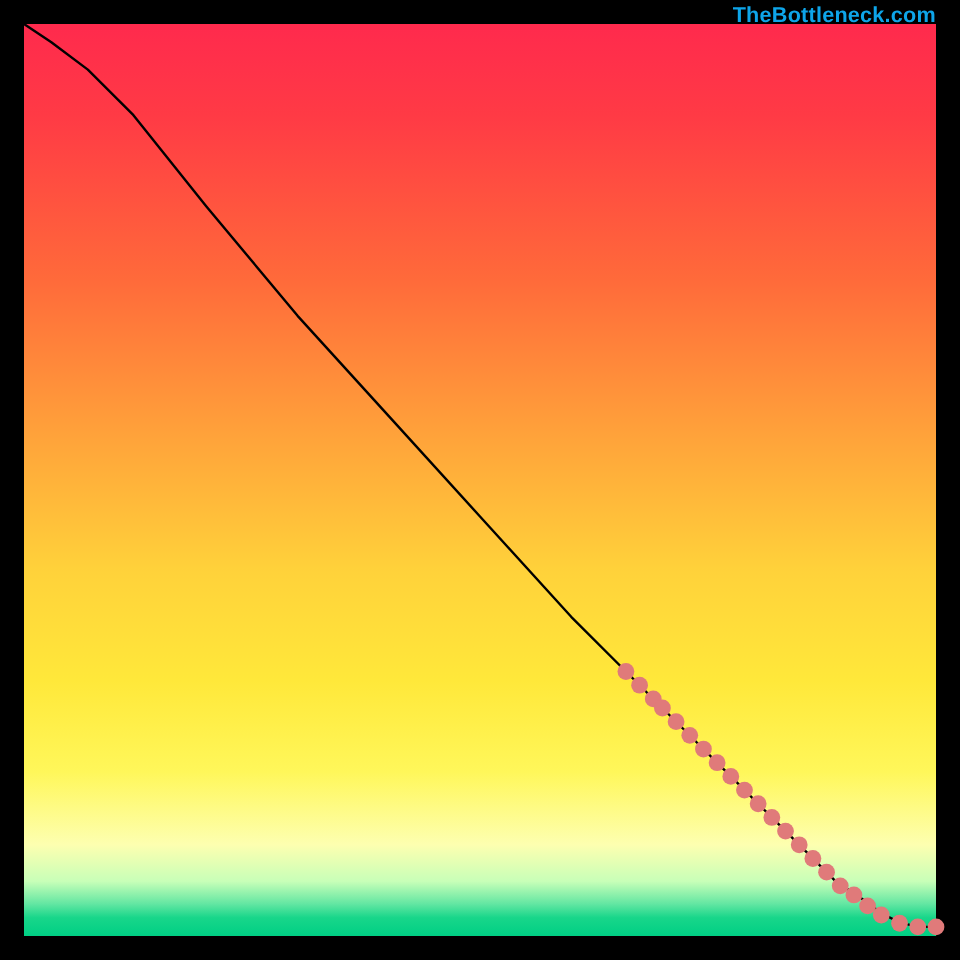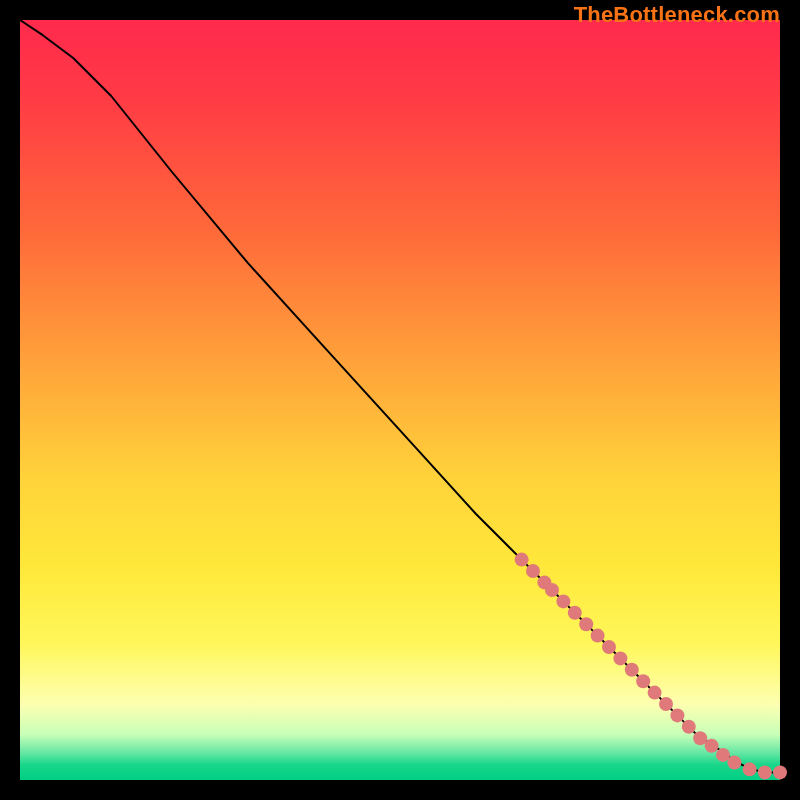--- a/index.html
+++ b/index.html
@@ -39,22 +39,22 @@
       #c8ffb8 94%,
       #62e6a2 96.5%,
       #18d68a 98%,
       #00cf84 100%
     );
   }
   .watermark {
     position: absolute;
     top: -18px;
     right: 0;
-    color: #f97316;
-    font-size: 22px;
+    color: #0ea5e9;
+    font-size: 18px;
     font-weight: 600;
     letter-spacing: 0.2px;
     text-align: right;
   }
   svg.plot {
     position: absolute;
     left: 0;
     top: 0;
     width: 760px;
     height: 760px;

